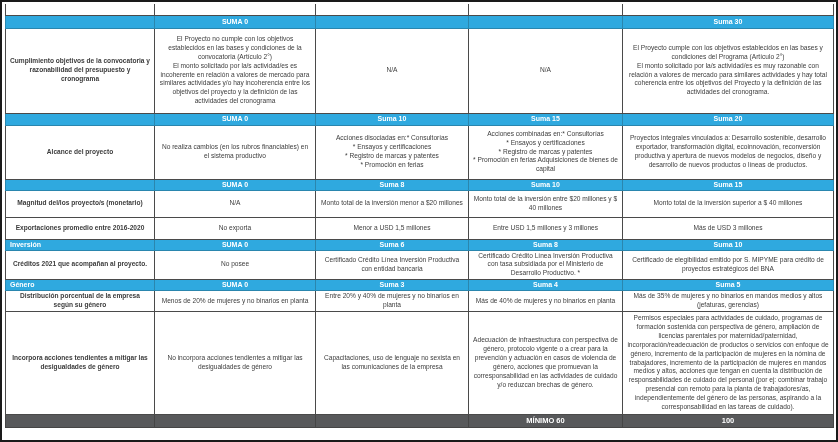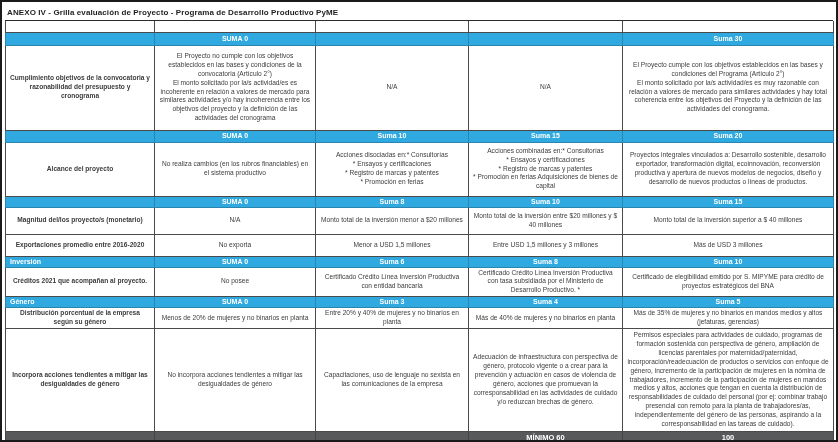--- a/index.html
+++ b/index.html
@@ -36,21 +36,20 @@
   }
   tr.footer-row td {
     background:#58595b; color:#ffffff; font-weight:bold;
     font-size:7.5px; border-color:#454545; padding:0 4px;
   }
 </style>
 </head>
 <body>
 
 <div class="page">
-  <div class="title">ANEXO IV - Grilla evaluación de Proyecto - Programa de Desarrollo Productivo PyME</div>
   <table class="grid">
     <colgroup>
       <col style="width:149px">
       <col style="width:161px">
       <col style="width:153px">
       <col style="width:154px">
       <col style="width:211px">
     </colgroup>
     <tbody id="grid-body">
         <tr class="spacer-row" style="height: 11px;">

